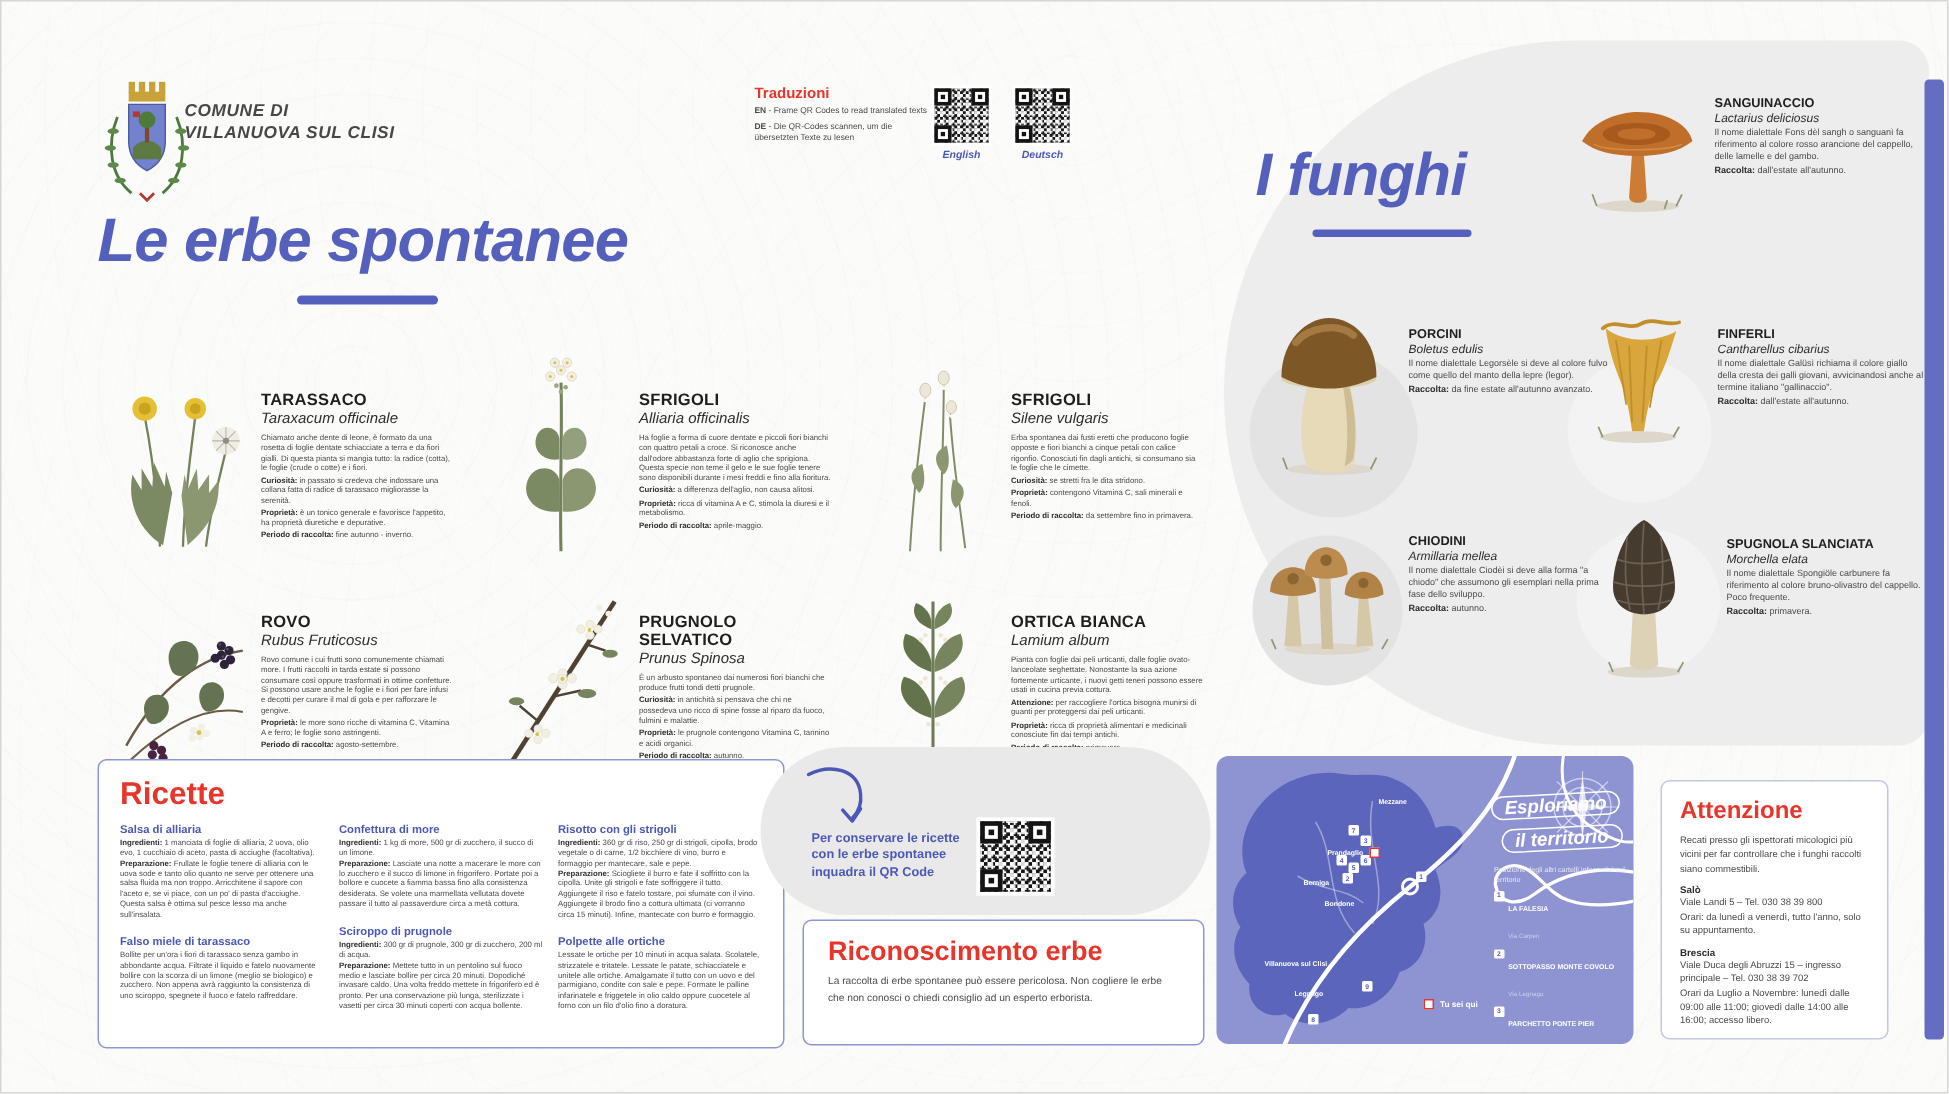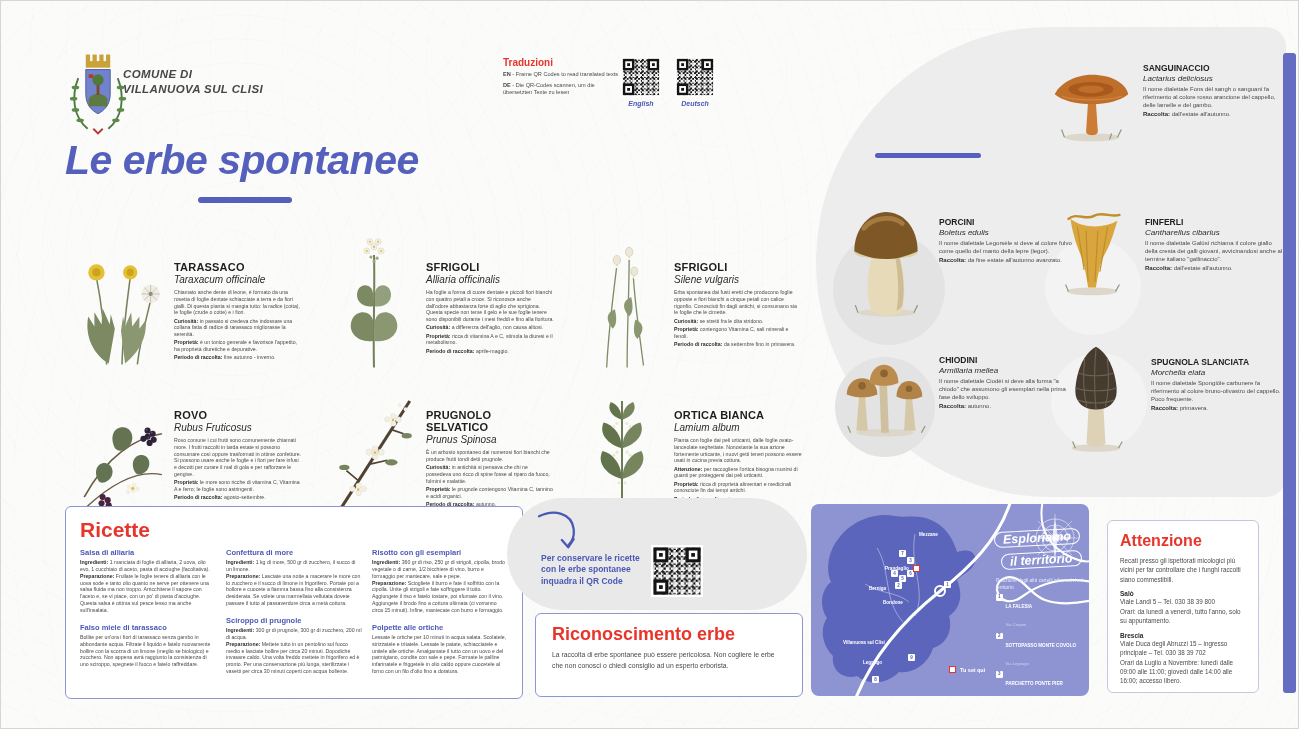--- a/index.html
+++ b/index.html
@@ -172,20 +172,21 @@
   <div class="abs qr-label" style="left:610px;top:99px;width:60px;">English</div>
   <div class="abs" style="left:674px;top:56px;">
     <svg class="qr" viewBox="0 0 42 42" width="40" height="40">
         <use href="#qrsym"></use>
       </svg>
   </div>
   <div class="abs qr-label" style="left:664px;top:99px;width:60px;">Deutsch</div>
 
   <div class="abs big-title" style="left:64px;top:136px;font-size:41px;">Le erbe spontanee</div>
   <div class="abs underline-bar" style="left:197px;top:196px;width:94px;height:6px;"></div>
+  <div class="abs big-title" style="left:836px;top:94px;font-size:40px;">I funghi</div>
   <div class="abs underline-bar" style="left:874px;top:152px;width:106px;height:5px;"></div>
 
   <div class="abs herb" style="left:75px;top:224px;">
     <div class="illu">
       <svg viewBox="0 0 90 140" width="92" height="146">
         <g stroke="#74825c" stroke-width="1.5" fill="none">
           <path d="M30 135 C28 100 24 70 20 50"></path>
             <path d="M45 135 C46 100 50 75 53 50"></path>
             <path d="M60 135 C63 110 69 90 73 72"></path>
         </g>
@@ -606,21 +607,21 @@
           <p><b>Preparazione:</b> <span>Lasciate una notte a macerare le more con lo zucchero e il succo di limone in frigorifero. Portate poi a bollore e cuocete a fiamma bassa fino alla consistenza desiderata. Se volete una marmellata vellutata dovete passare il tutto al passaverdure circa a metà cottura.</span></p>
         </div>
         <div class="rec">
           <h4>Sciroppo di prugnole</h4>
           <p><b>Ingredienti:</b> <span>300 gr di prugnole, 300 gr di zucchero, 200 ml di acqua.</span></p>
           <p><b>Preparazione:</b> <span>Mettete tutto in un pentolino sul fuoco medio e lasciate bollire per circa 20 minuti. Dopodiché invasare caldo. Una volta freddo mettete in frigorifero ed è pronto. Per una conservazione più lunga, sterilizzate i vasetti per circa 30 minuti coperti con acqua bollente.</span></p>
         </div>
       </div>
       <div class="rec-col">
         <div class="rec">
-          <h4>Risotto con gli esemplari</h4>
+          <h4>Risotto con gli strigoli</h4>
           <p><b>Ingredienti:</b> <span>360 gr di riso, 250 gr di strigoli, cipolla, brodo vegetale o di carne, 1/2 bicchiere di vino, burro e formaggio per mantecare, sale e pepe.</span></p>
           <p><b>Preparazione:</b> <span>Sciogliete il burro e fate il soffritto con la cipolla. Unite gli strigoli e fate soffriggere il tutto. Aggiungete il riso e fatelo tostare, poi sfumate con il vino. Aggiungete il brodo fino a cottura ultimata (ci vorranno circa 15 minuti). Infine, mantecate con burro e formaggio.</span></p>
         </div>
         <div class="rec">
           <h4>Polpette alle ortiche</h4>
           <p><span>Lessate le ortiche per 10 minuti in acqua salata. Scolatele, strizzatele e tritatele. Lessate le patate, schiacciatele e unitele alle ortiche. Amalgamate il tutto con un uovo e del parmigiano, condite con sale e pepe. Formate le palline infarinatele e friggetele in olio caldo oppure cuocetele al forno con un filo d'olio fino a doratura.</span></p>
         </div>
       </div>
     </div>
   </div>

